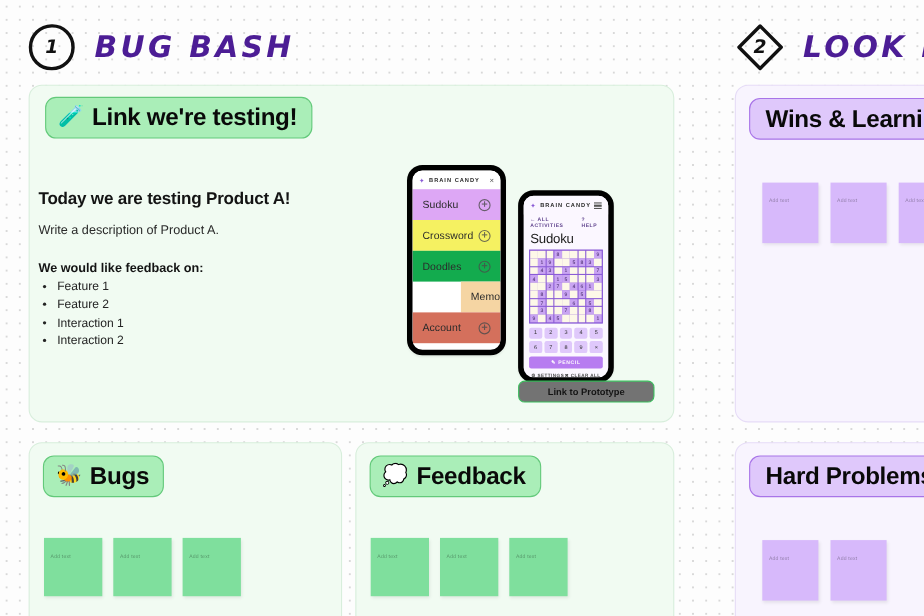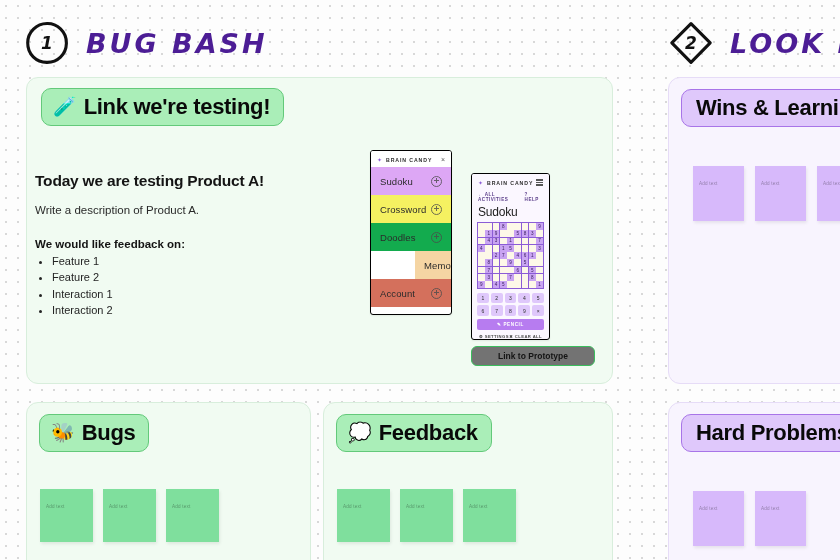--- a/index.html
+++ b/index.html
@@ -37,21 +37,21 @@
 
   
   .copy{position:absolute;color:#141414;}
   .copy h3{margin:0;font-size:15.5px;font-weight:700;letter-spacing:-0.2px;}
   .copy p{margin:0;font-size:11.5px;color:#2a2a2a;}
   .copy .lead{margin:0;font-size:11.5px;font-weight:700;color:#141414;}
   .copy ul{margin:3px 0 0 0;padding-left:17px;}
   .copy li{font-size:11px;color:#242424;line-height:1.48;}
 
   
-  .mock{position:absolute;background:#fff;border:1px solid #000000;border-radius:3px;
+  .mock{position:absolute;background:#fff;border:5px solid #000000;border-radius:14px;
         overflow:hidden;box-shadow:0 1px 2px rgba(0,0,0,.07);}
   .mock-bar{display:flex;align-items:center;justify-content:space-between;
             padding:5px 6px 4px 6px;background:#fff;}
   .mock-brand{display:flex;align-items:center;gap:4px;}
   .mock-brand .spark{font-size:6px;color:#8b5cd6;}
   .mock-brand .bname{font-size:5.2px;font-weight:700;letter-spacing:.9px;color:#2c2c2c;}
   .mock-x{font-size:7px;color:#555;line-height:1;}
   .mock-burger{display:flex;flex-direction:column;gap:1.3px;}
   .mock-burger i{display:block;width:7px;height:1.2px;background:#555;}
 

